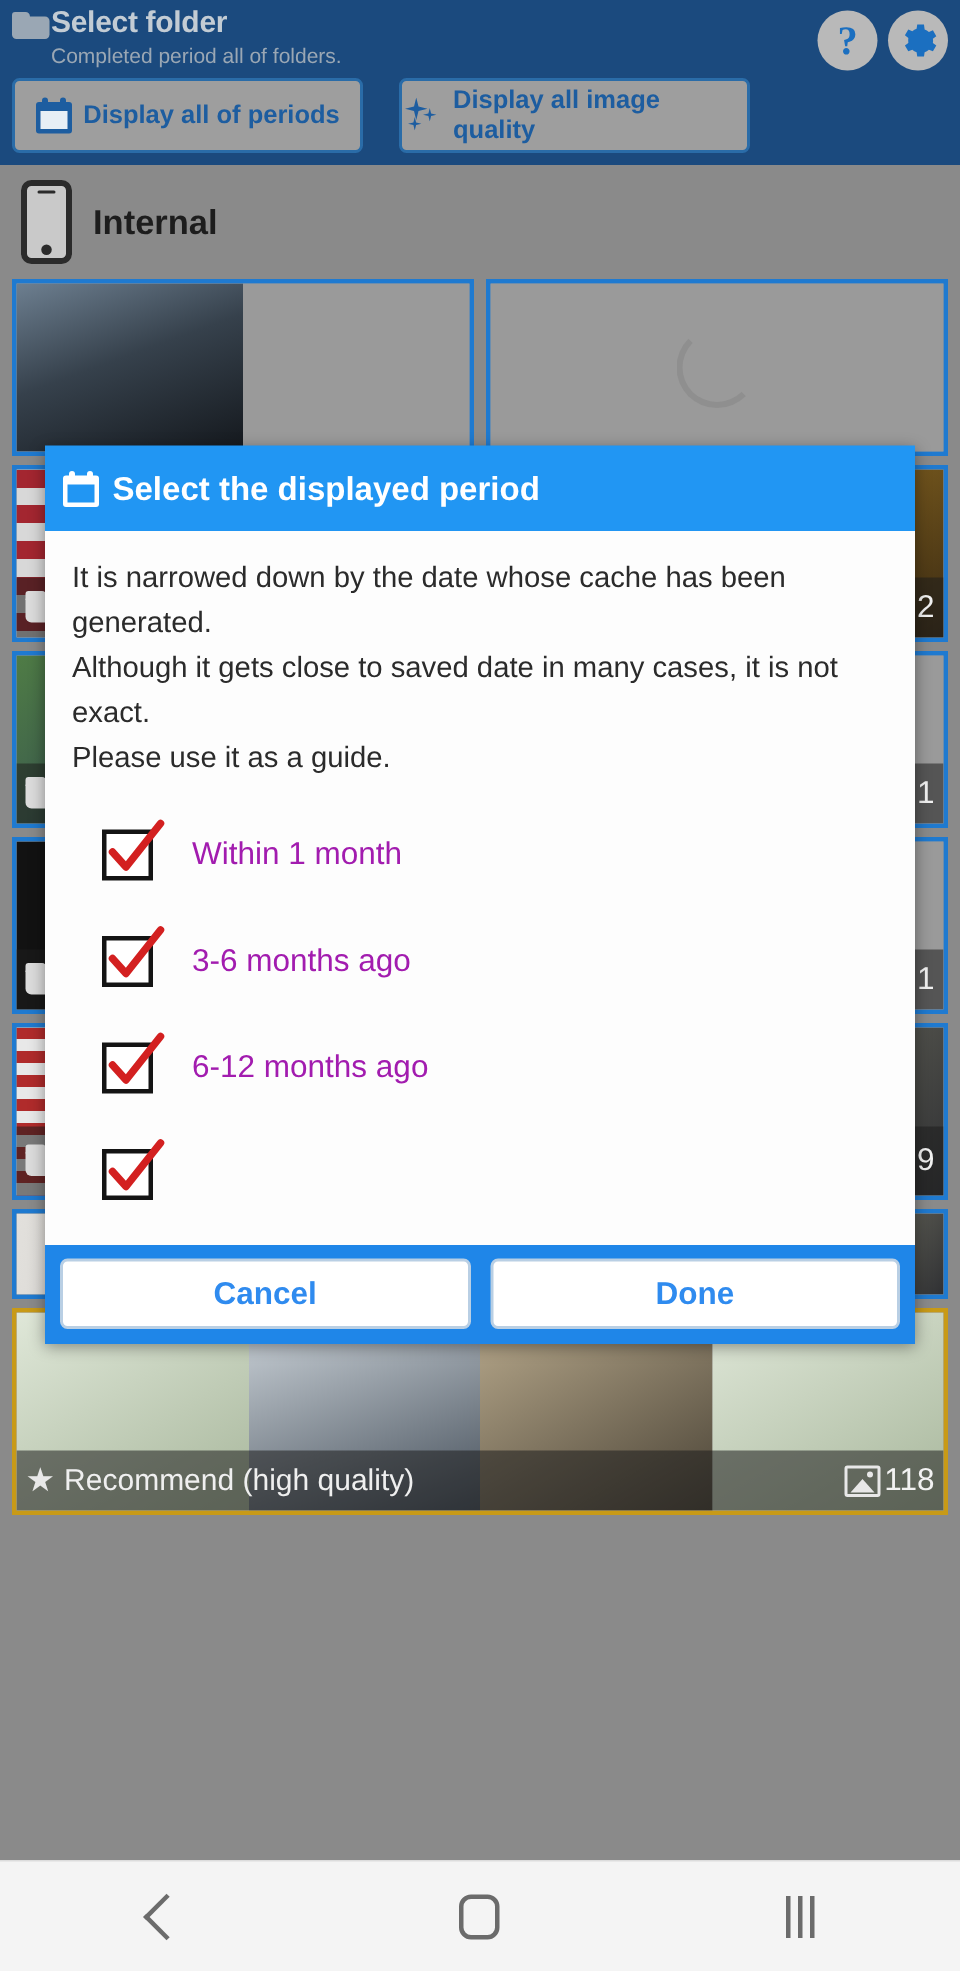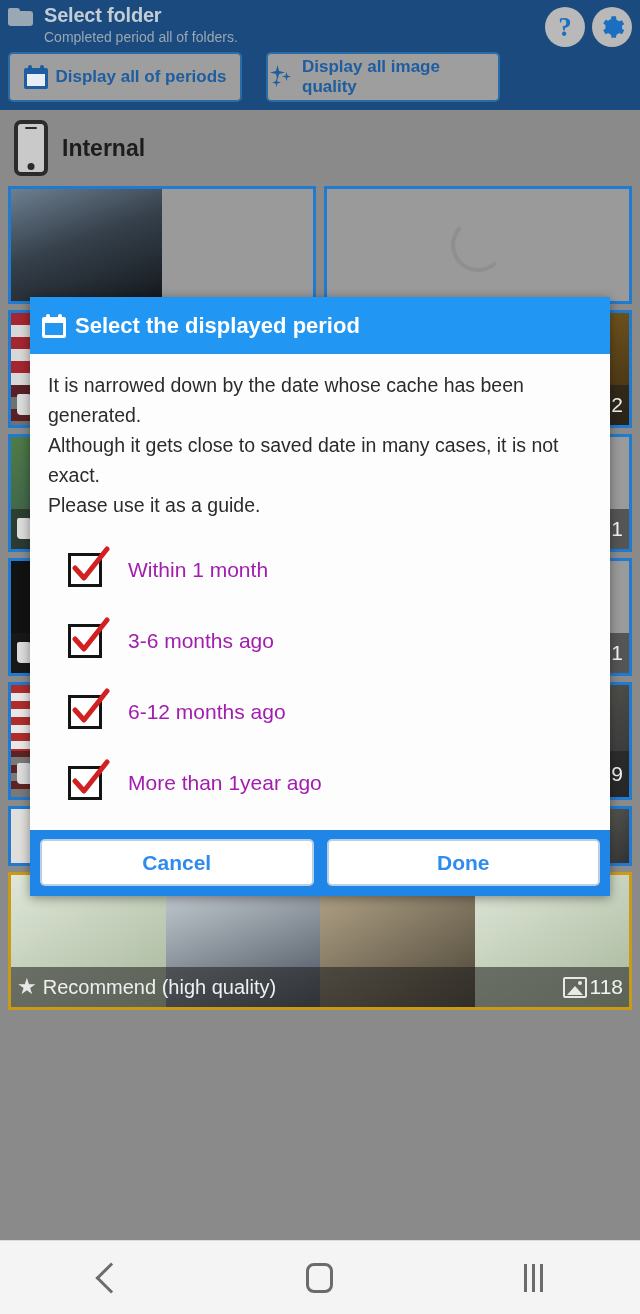--- a/index.html
+++ b/index.html
@@ -22,21 +22,21 @@
     width: 26px; height: 19px; margin-top: 4px; position: relative; flex: 0 0 auto;
   }
   .folder-glyph::before {
     content: ""; position: absolute; left: 0; top: 0; width: 12px; height: 5px;
     background: #9aa7b4; border-radius: 2px 3px 0 0;
   }
   .folder-glyph::after {
     content: ""; position: absolute; left: 0; top: 3px; width: 25px; height: 15px;
     background: #9aa7b4; border-radius: 2px 3px 3px 3px;
   }
-  .tb-texts { margin-left: 10px; }
+  .tb-texts { margin-left: 0; }
   .tb-title {
     font-size: 20px; font-weight: bold; color: #c3ccd4; line-height: 22px;
     letter-spacing: -0.2px;
   }
   .tb-sub { font-size: 14px; color: #9aa7b4; line-height: 20px; margin-top: 1px; }
 
   .tb-iconbtn {
     position: absolute; top: 7px; width: 40px; height: 40px;
     border-radius: 50%; background: #b9b9b9;
     display: flex; align-items: center; justify-content: center;
@@ -471,21 +471,20 @@
           </div>
           <div class="opt-label">6-12 months ago</div>
         </div>
         <div class="opt-row">
           <div class="cbx">
             <div class="box"></div>
             <svg class="tick" viewBox="0 0 44 44">
               <path d="M9 22 L18 32 L41 3" fill="none" stroke="#d32020" stroke-width="5" stroke-linecap="round" stroke-linejoin="round"></path>
             </svg>
           </div>
-          <div class="opt-label">More than 1year ago</div>
         </div>
       </div>
     </div>
 
     <div class="dlg-foot">
       <div class="dlg-btn">Cancel</div>
       <div class="dlg-btn">Done</div>
     </div>
   </div>
 

